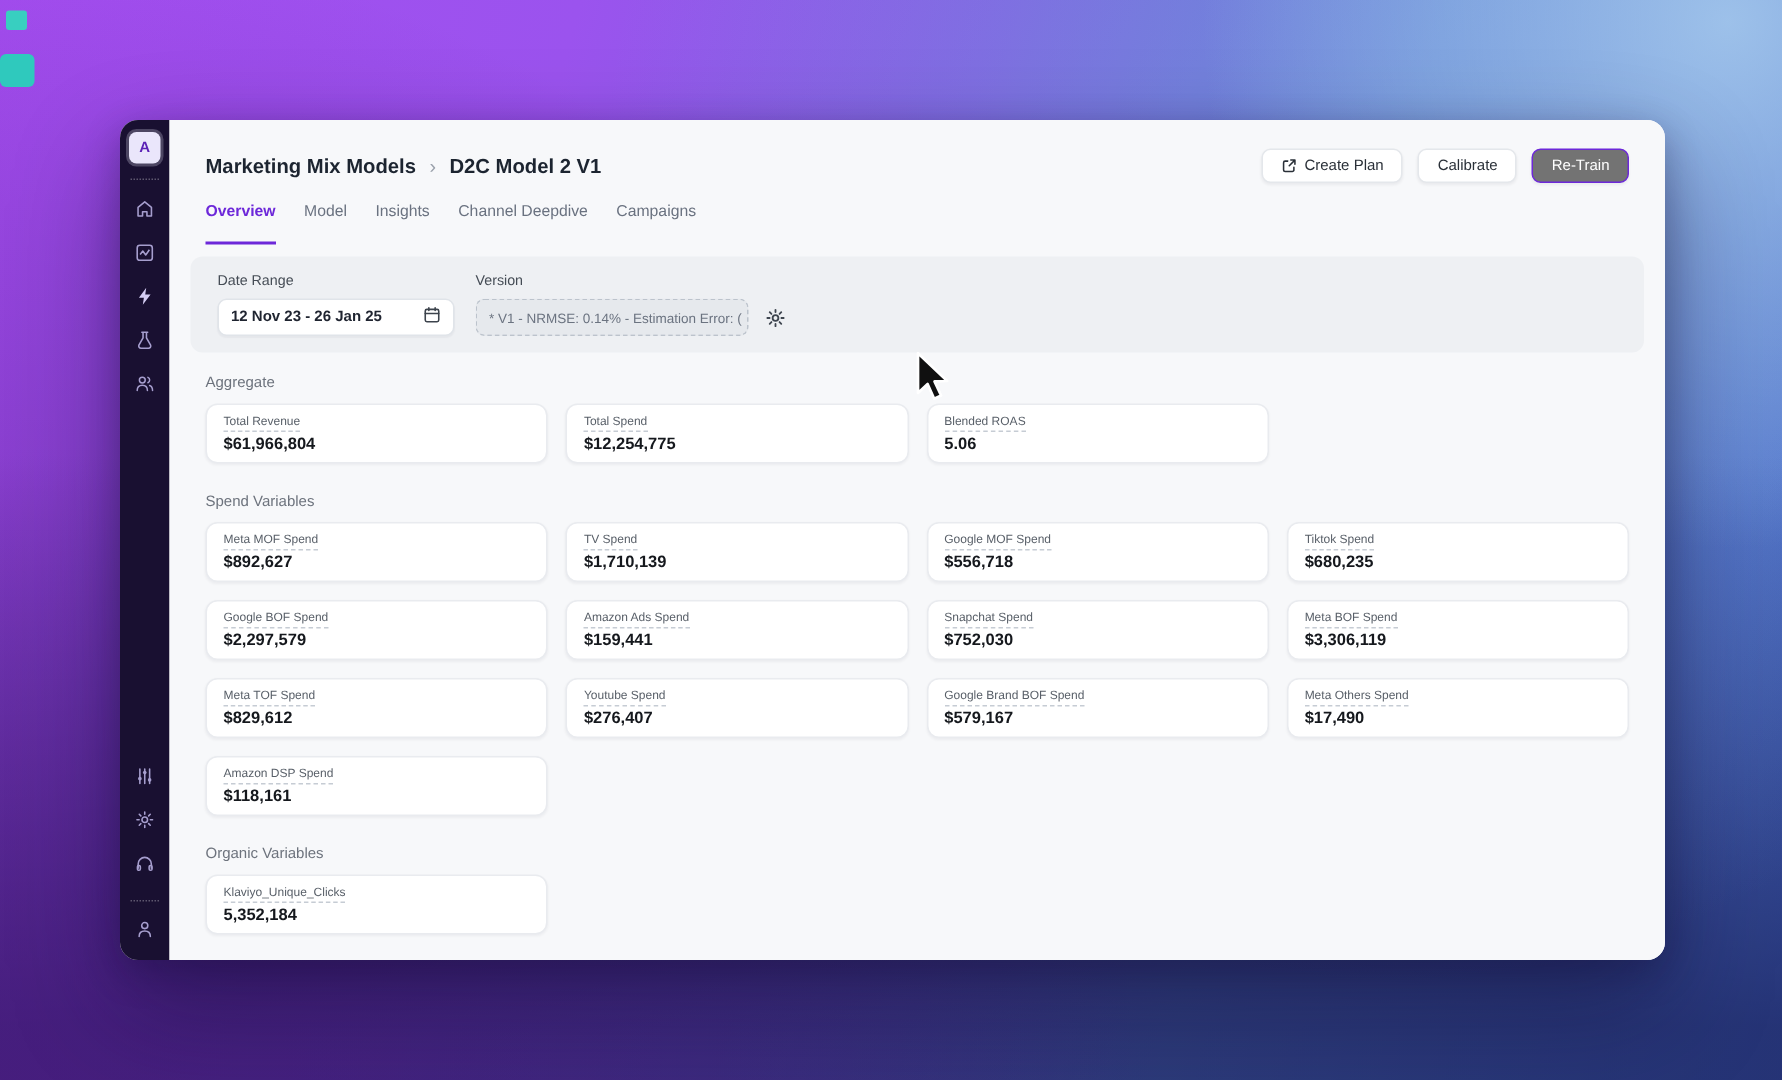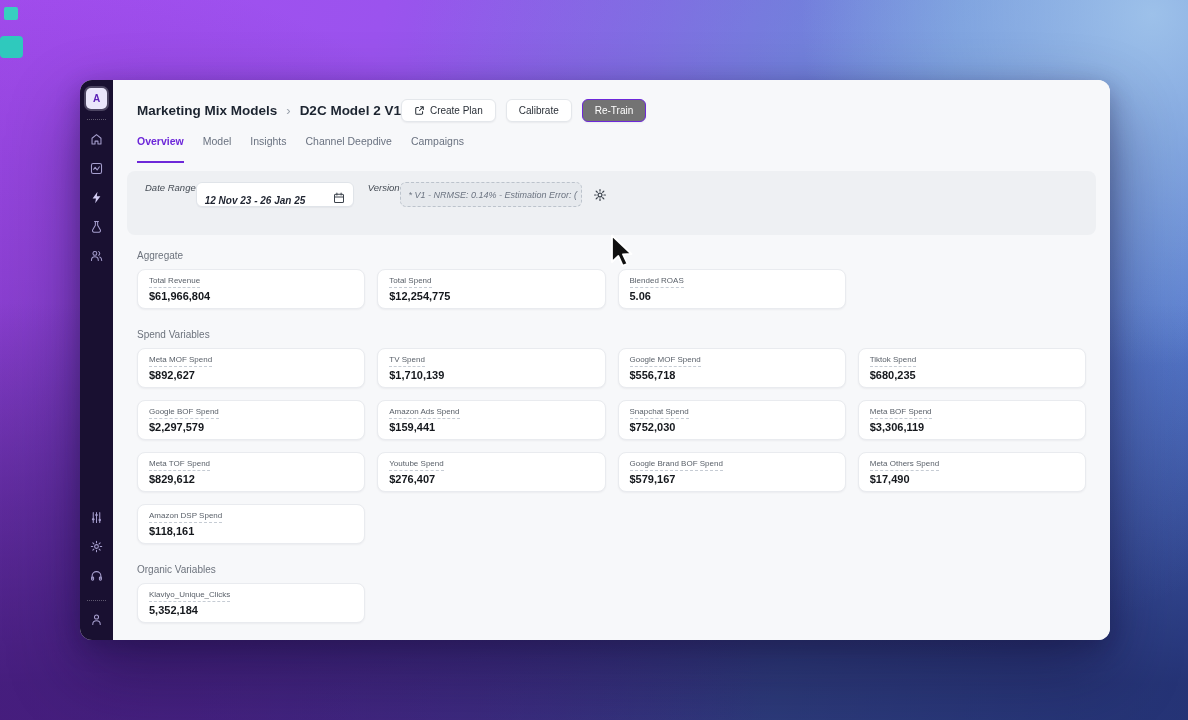--- a/index.html
+++ b/index.html
@@ -43,21 +43,21 @@
     width:22px; height:22px; display:flex; align-items:center; justify-content:center;
     color:#a69ece; margin-bottom:7px; cursor:pointer;
   }
   .side-icon.bright { color:#d4cdf4; }
   .side-icon svg { display:block; }
   .side-spacer { flex:1; }
 
   
   .content { flex:1; padding:18px 24px 0; position:relative; overflow:hidden; background:#f7f8fa; }
 
-  .topbar { display:flex; align-items:center; height:24px; }
+  .topbar { display:flex; align-items:center; justify-content:space-between; height:24px; }
   .breadcrumb { display:flex; align-items:center; font-size:13.5px; font-weight:bold; color:#1c2430; }
   .crumb-sep { margin:0 9px; color:#9aa1ab; font-weight:400; font-size:13px; }
   .actions { display:flex; align-items:center; gap:10px; }
   .btn {
     height:23px; padding:0 12px; background:#fff; border:1px solid #e4e7eb; border-radius:6px;
     font-family:"Liberation Sans", sans-serif;
     font-size:10px; font-weight:400; color:#2a3038; display:flex; align-items:center; gap:5px;
     box-shadow:0 1px 2px rgba(16,24,40,.06); cursor:pointer;
   }
   .btn.primary { background:#737373; border-color:#6d28d9; color:#fff; }
@@ -66,25 +66,25 @@
   .tabs { margin-top:13px; display:flex; gap:19px; }
   .tab {
     font-size:10.5px; color:#6a7280; padding-bottom:14px; border-bottom:2px solid transparent; cursor:pointer;
   }
   .tab.active { color:#6d28d9; font-weight:600; border-bottom-color:#6d28d9; }
 
   .filterbar {
     margin:8px -10px 0; height:64px; background:#eef0f3; border-radius:8px;
     padding:11px 18px 12px; display:flex; gap:14px; align-items:flex-start;
   }
-  .filter-field { display:flex; flex-direction:row;font-style:italic; }
+  .filter-field { display:flex; flex-direction:column; }
   .filter-label { font-size:9.5px; color:#454c55; margin-bottom:6px; }
   .date-input {
     width:158px; height:25px; background:#fff; border:1px solid #e0e4e9; border-radius:6px;
-    display:flex; align-items:flex-end; justify-content:space-between; padding:0 8px;
+    display:flex; align-items:center; justify-content:space-between; padding:0 8px;
     font-size:10px; font-weight:bold; color:#1f2430; cursor:pointer;
     box-shadow:0 1px 1px rgba(16,24,40,.04);
   }
   .date-input svg { color:#3c434c; }
   .filter-row { display:flex; align-items:center; gap:11px; }
   .version-select {
     width:182px; height:25px; background:#e6e9ed; border:1px dashed #bcc3cc; border-radius:6px;
     display:flex; align-items:center; padding:0 8px; font-size:9px; color:#6b7380;
     white-space:nowrap; overflow:hidden; cursor:pointer;
   }

